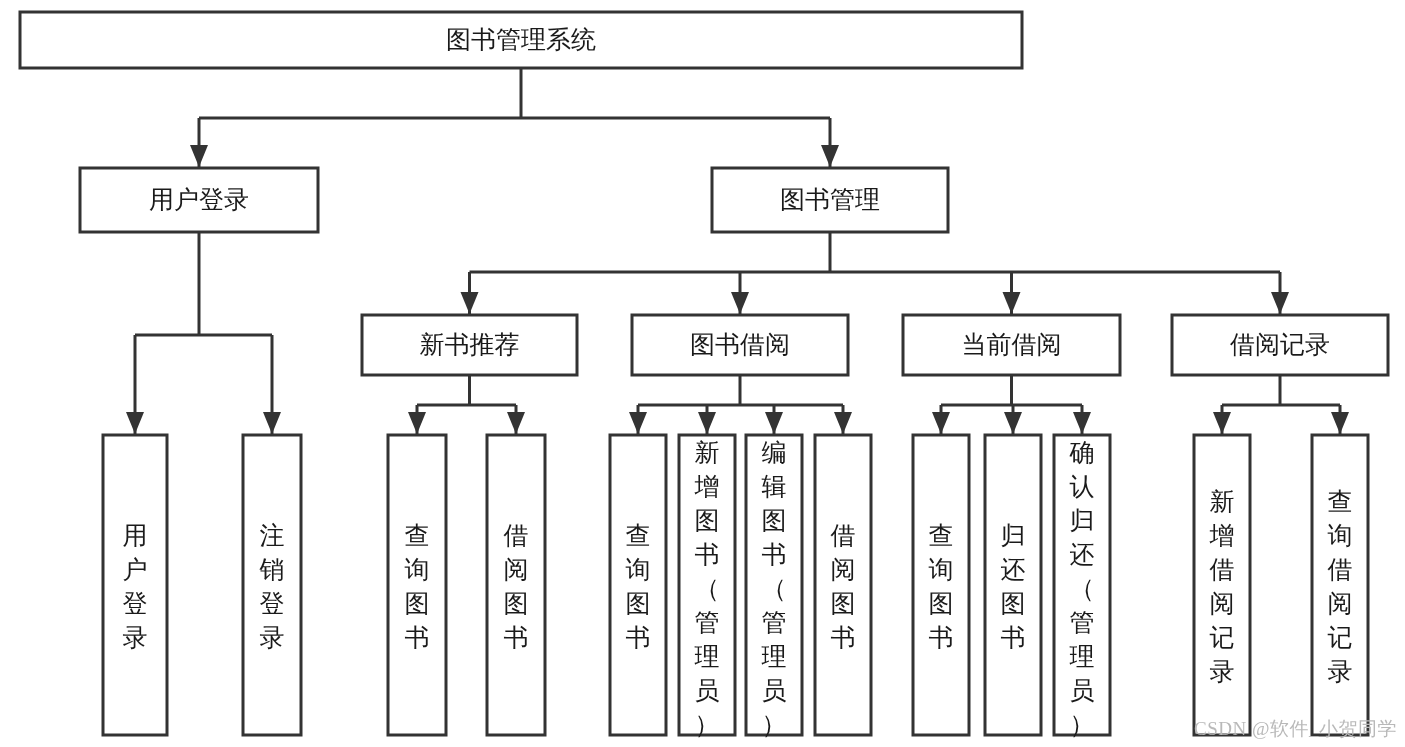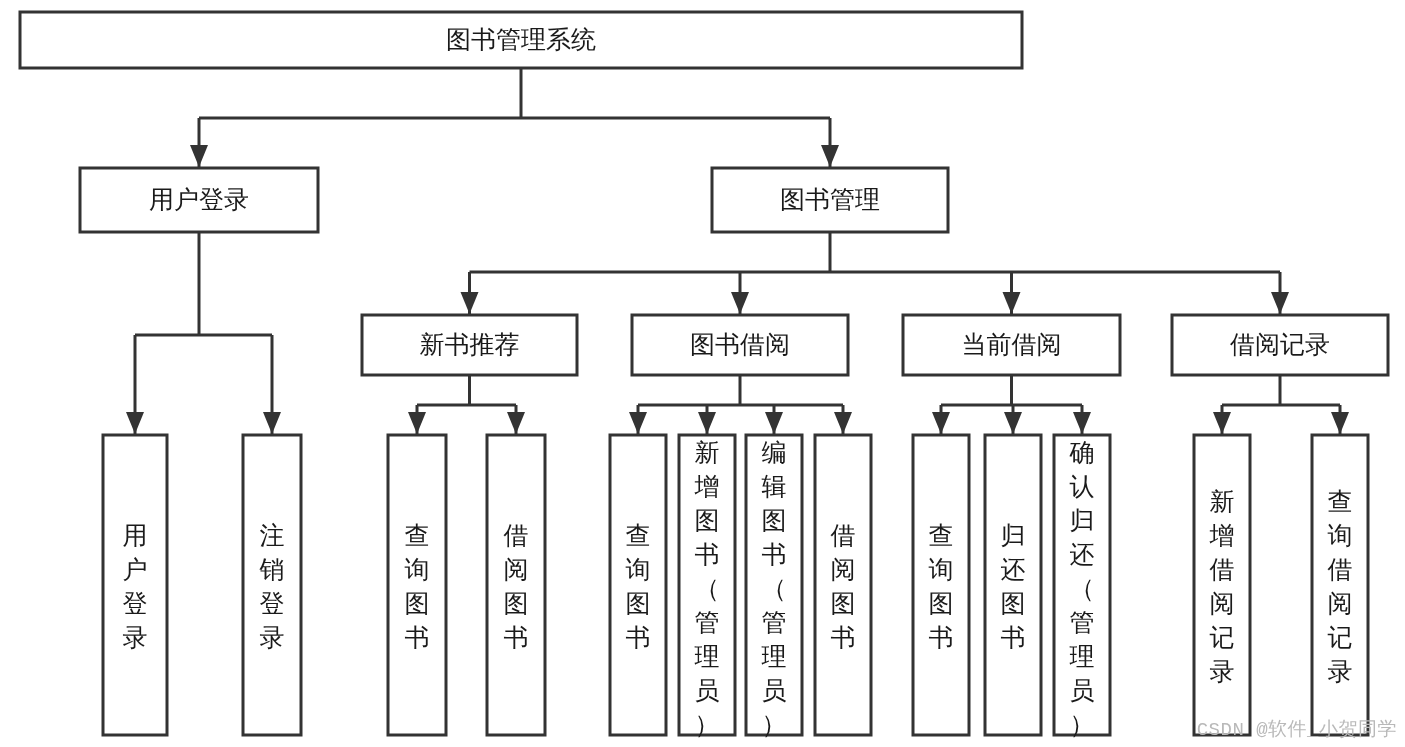--- a/index.html
+++ b/index.html
@@ -52,21 +52,21 @@
     stroke-linecap: butt;
   }
   .arrow-head {
     fill: #333333;
     stroke: none;
   }
   .watermark {
     position: absolute;
     right: 8px;
     bottom: 5px;
-    font-family: Liberation Mono, monospace;
+    font-family: Liberation Serif, serif;
     font-size: 19px;
     color: #b9b9b9;
     letter-spacing: 0.5px;
     white-space: nowrap;
     user-select: none;
   }
 </style>
 </head>
 <body>
 

